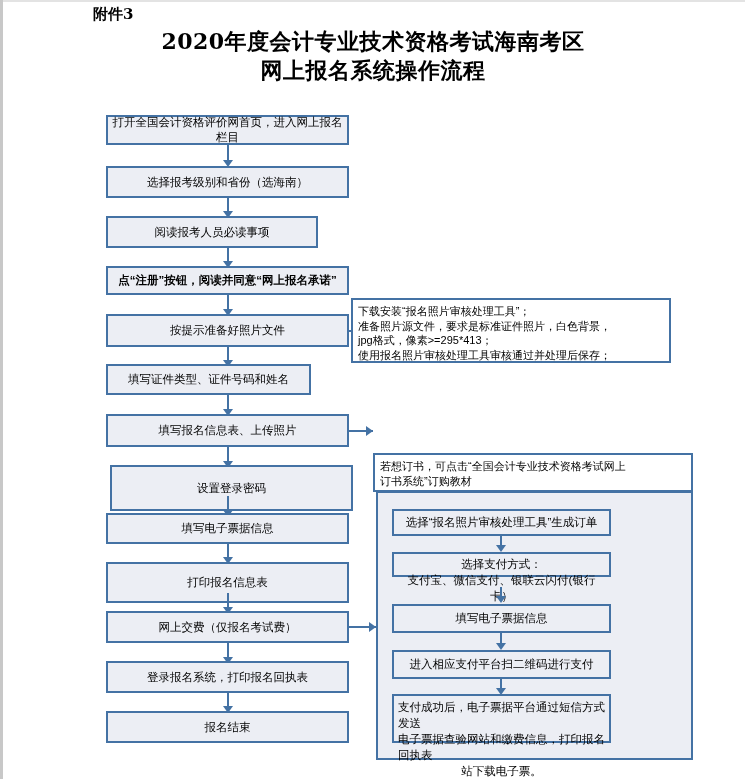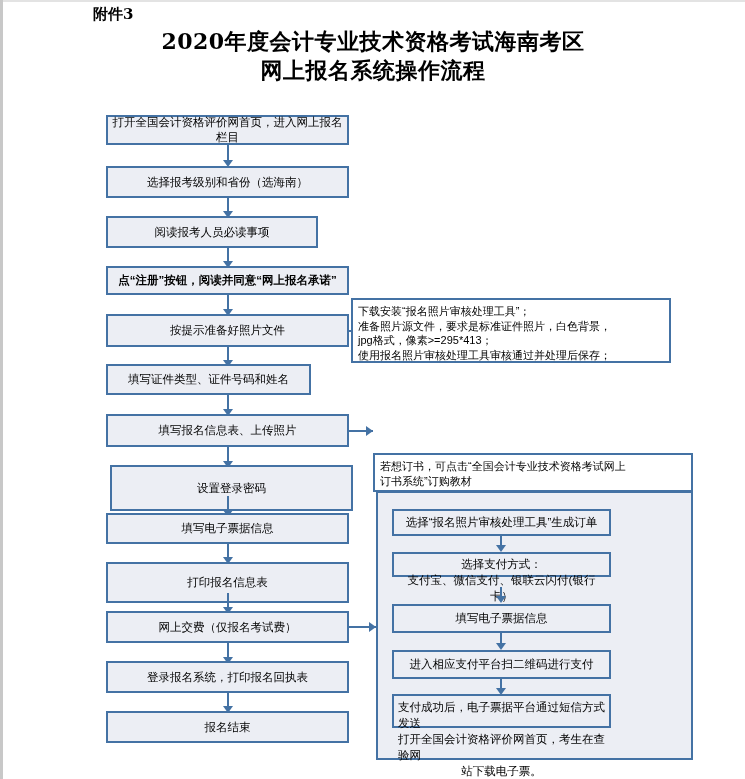--- a/index.html
+++ b/index.html
@@ -248,19 +248,19 @@
   <div class="varrow" style="left:496px; top:596px;"></div>
 
   <div class="pbox" style="left:392px; top:604px; width:219px; height:29px;">填写电子票据信息</div>
   <div class="vline" style="left:500px; top:633px; height:13px;"></div>
   <div class="varrow" style="left:496px; top:643px;"></div>
 
   <div class="pbox" style="left:392px; top:650px; width:219px; height:29px;">进入相应支付平台扫二维码进行支付</div>
   <div class="vline" style="left:500px; top:679px; height:12px;"></div>
   <div class="varrow" style="left:496px; top:688px;"></div>
 
-  <div class="pbox tall" style="left:392px; top:694px; width:219px; height:34px; display:block; padding-top:3px;">
+  <div class="pbox tall" style="left:392px; top:694px; width:219px; height:49px; display:block; padding-top:3px;">
     <div style="text-align:left;">支付成功后，电子票据平台通过短信方式发送</div>
-    <div style="text-align:left;">打开全国会计资格评价网首页，考生在查验网</div>
+    <div style="text-align:left;">电子票据查验网站和缴费信息，打印报名回执表</div>
     <div style="text-align:center;">站下载电子票。</div>
   </div>
 
 </div>
 
 </body></html>

